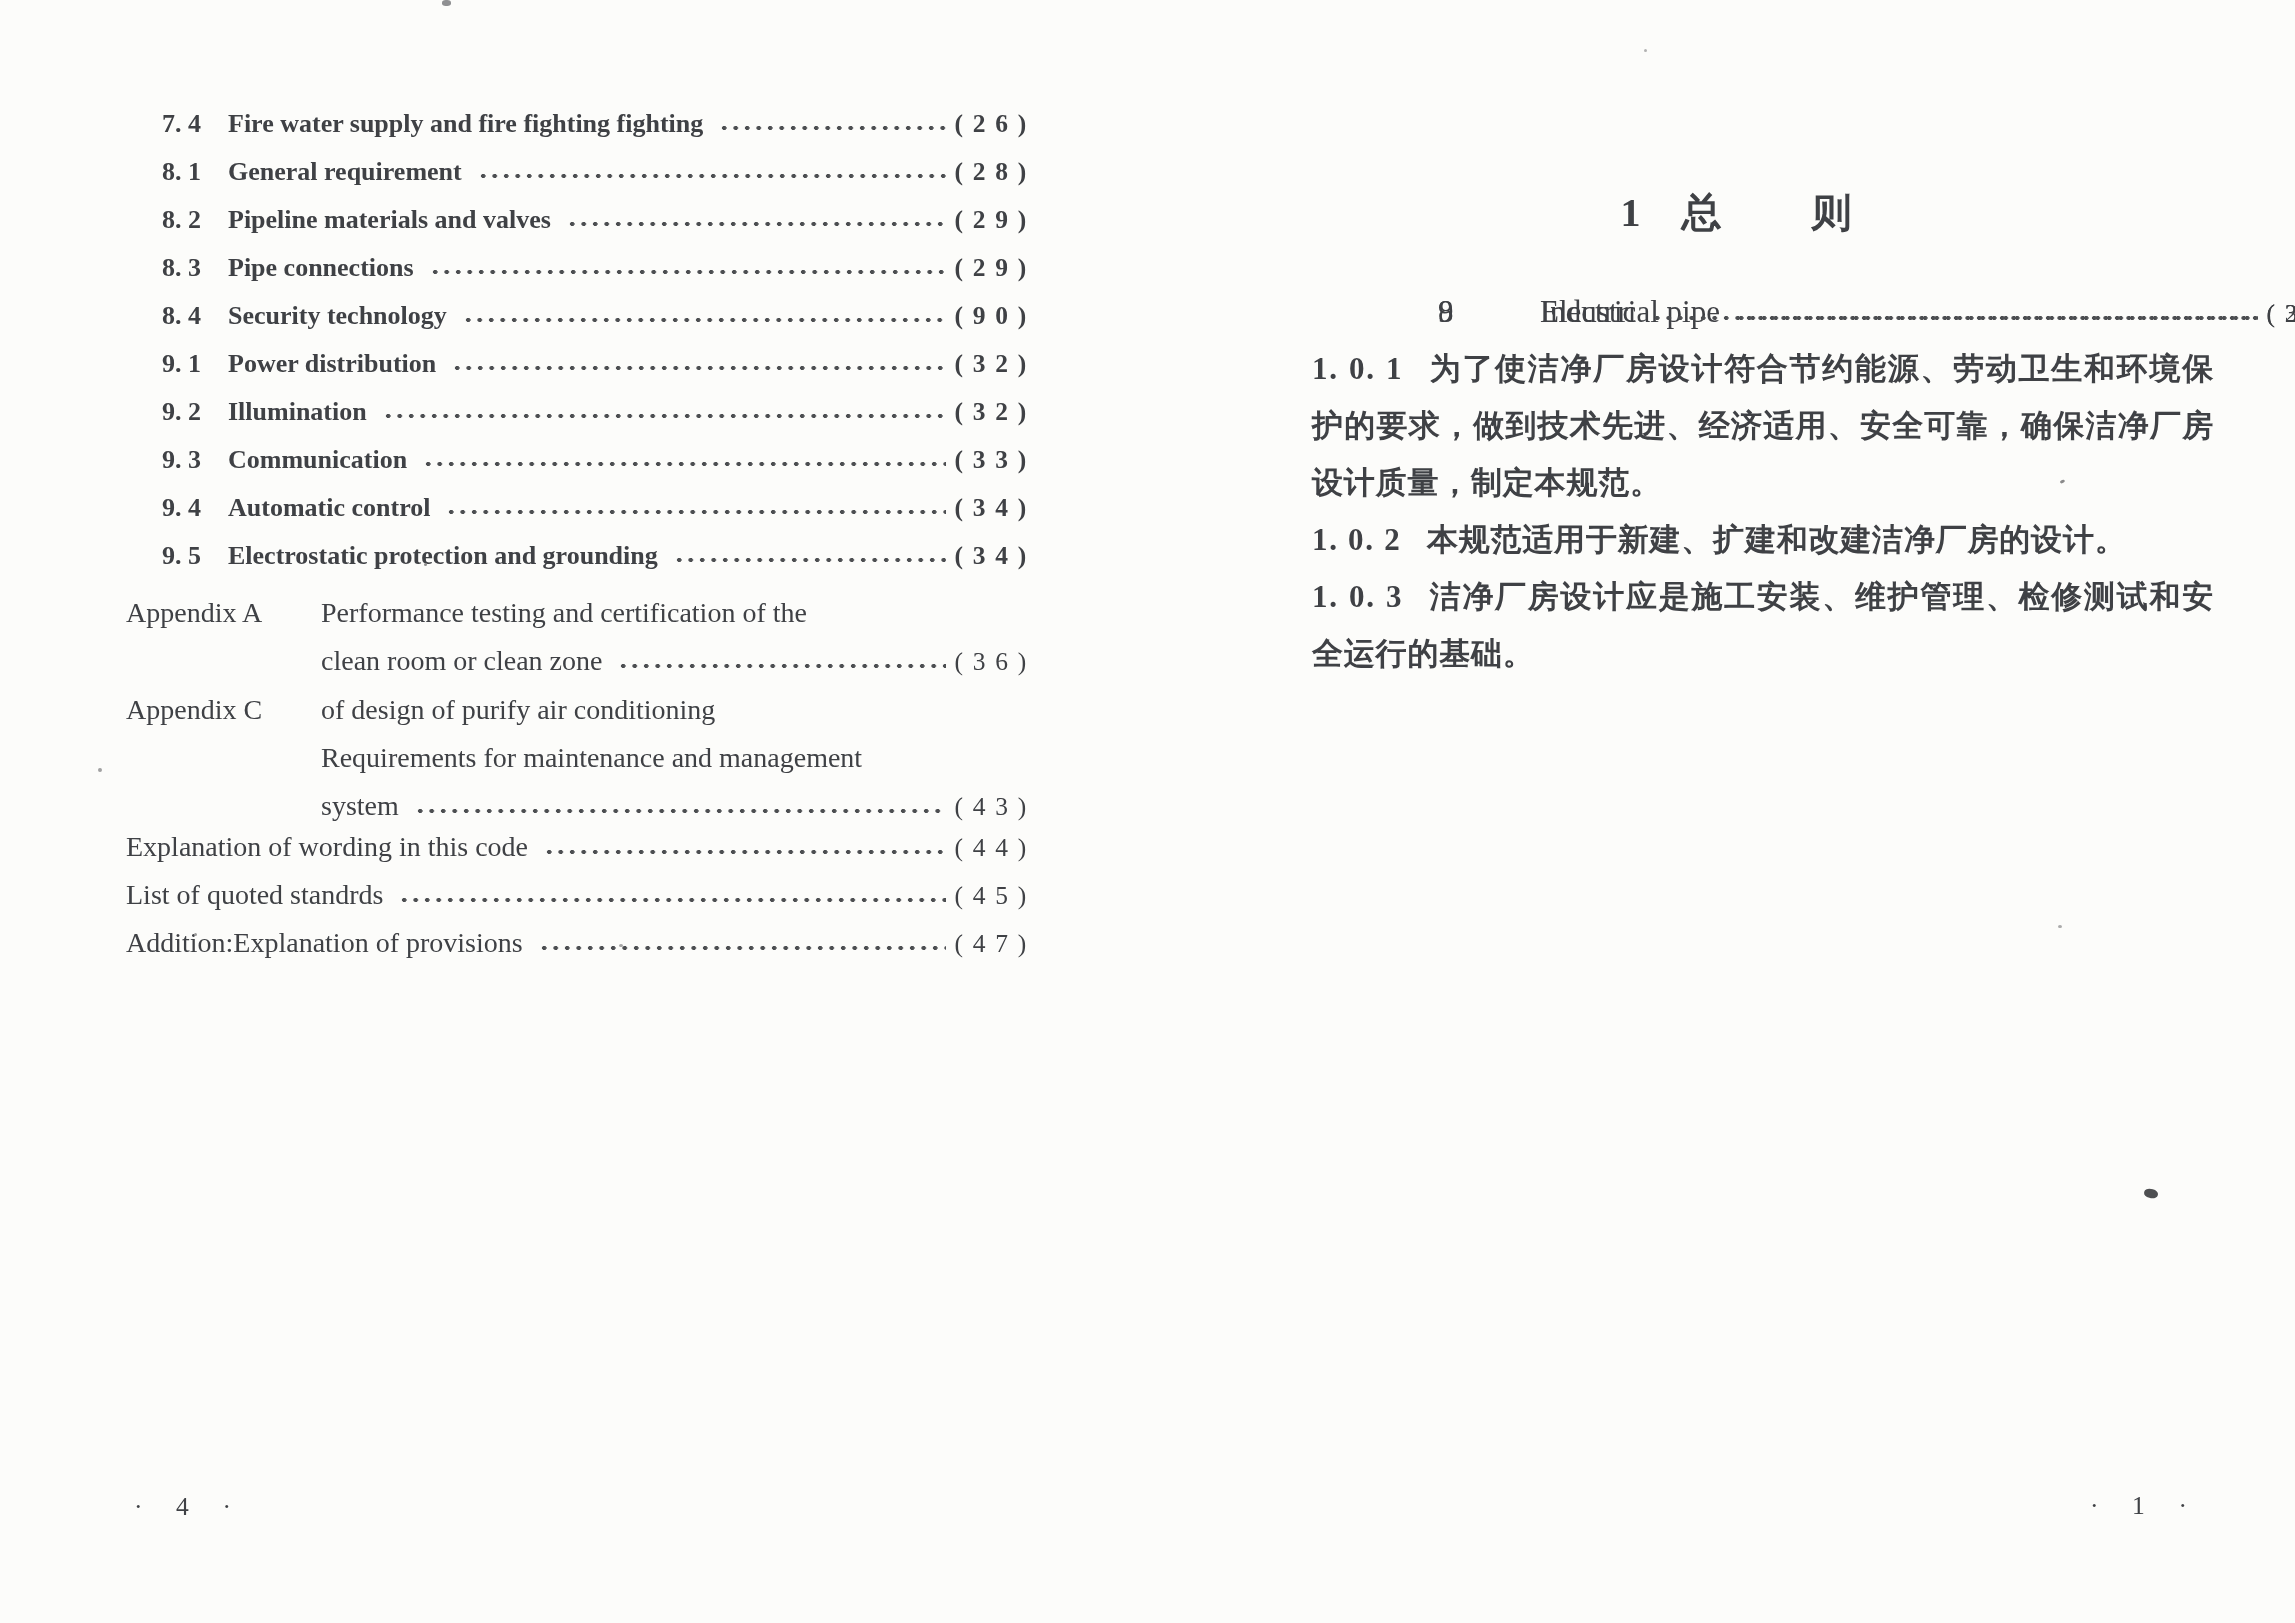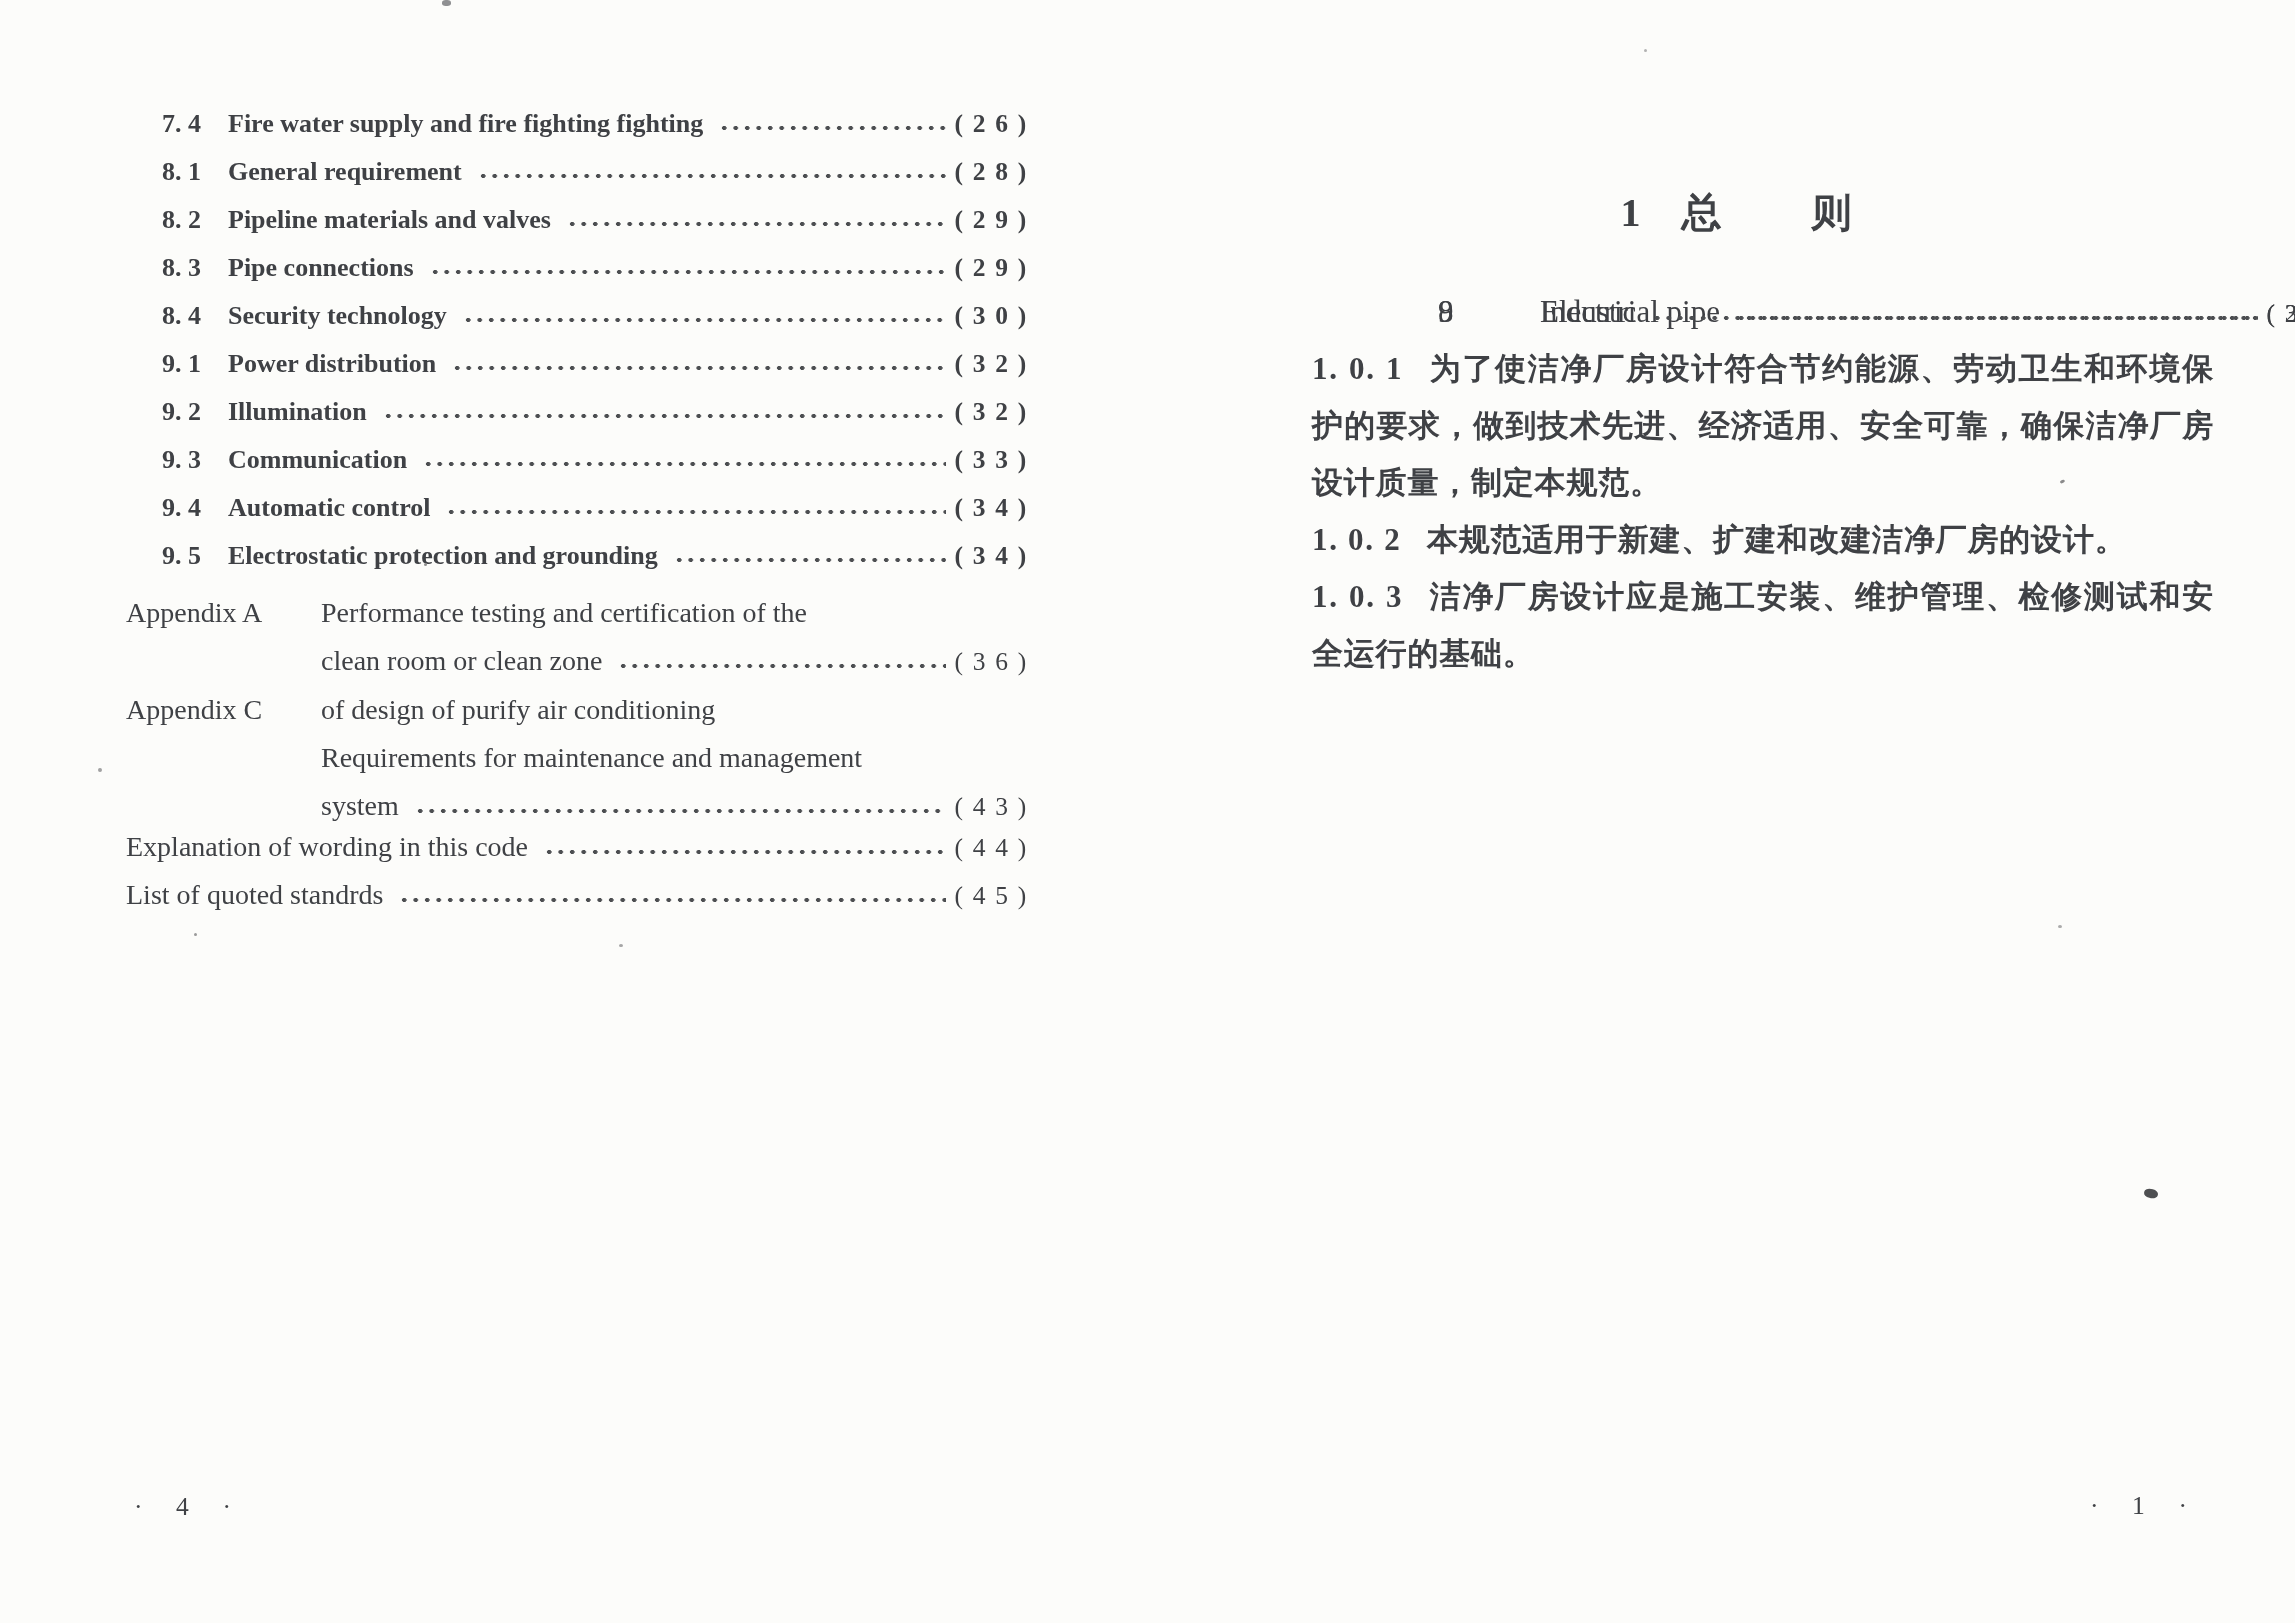--- a/index.html
+++ b/index.html
@@ -88,21 +88,21 @@
   <div class="toc-row sub">
     <span class="toc-num">8. 3</span>
     <span>Pipe connections</span>
     <span class="leader"></span>
     <span class="page-num">( 2 9 )</span>
   </div>
   <div class="toc-row sub">
     <span class="toc-num">8. 4</span>
     <span>Security technology</span>
     <span class="leader"></span>
-    <span class="page-num">( 3 0 )</span>
+    <span class="page-num">( 9 0 )</span>
   </div>
   <div class="toc-row chapter">
     <span class="toc-num">9</span>
     <span>Electric</span>
     <span class="leader"></span>
     <span class="page-num">( 3 2 )</span>
   </div>
   <div class="toc-row sub">
     <span class="toc-num">9. 1</span>
     <span>Power distribution</span>
@@ -163,20 +163,25 @@
   <div class="tail-row">
     <span>Explanation of wording in this code</span>
     <span class="leader"></span>
     <span class="page-num">( 4 4 )</span>
   </div>
   <div class="tail-row">
     <span>List of quoted standrds</span>
     <span class="leader"></span>
     <span class="page-num">( 4 5 )</span>
   </div>
+  <div class="tail-row">
+    <span>Addition:Explanation of provisions</span>
+    <span class="leader"></span>
+    <span class="page-num">( 4 7 )</span>
+  </div>
 </div>
 
 <div class="footer-left">· 4 ·</div>
 
 <div class="chapter">
   <div class="chapter-heading">
     <span class="ch-num">1</span>
     <span class="ch-char1">总</span>
     <span class="ch-char2">则</span>
   </div>

